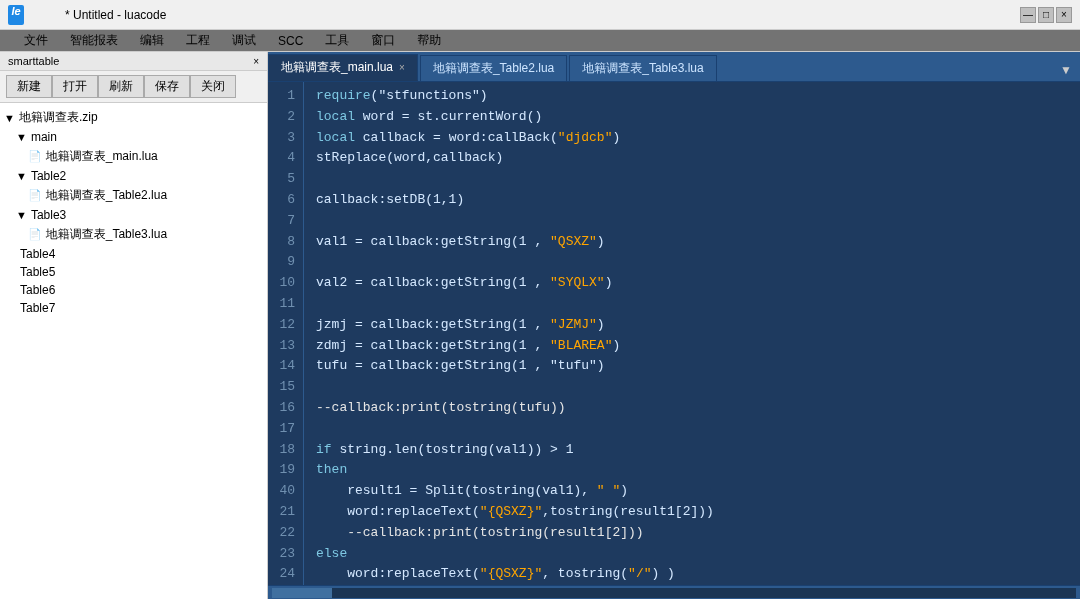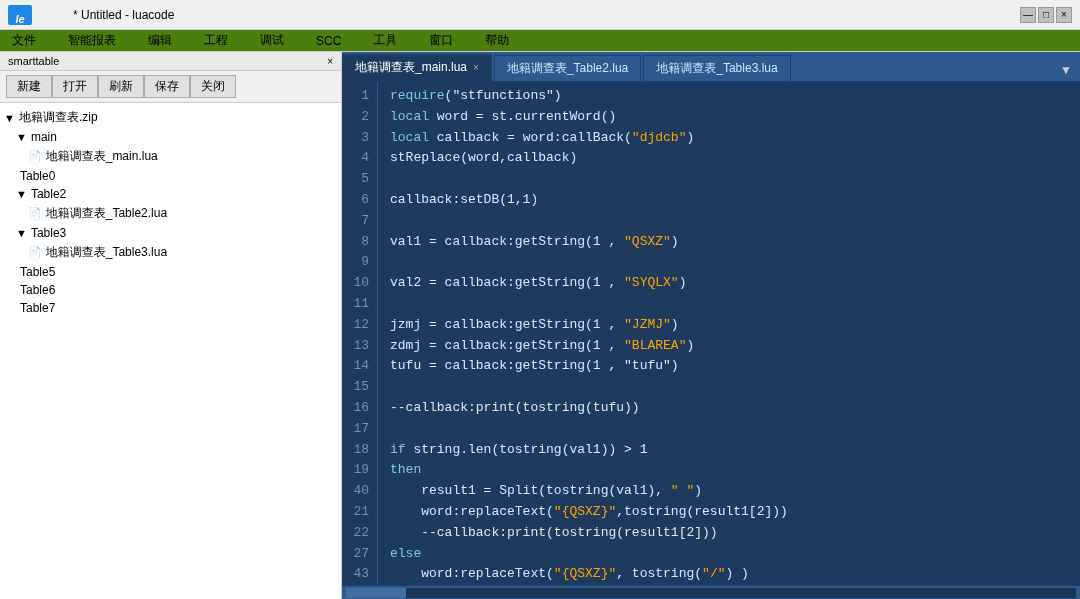--- a/index.html
+++ b/index.html
@@ -19,27 +19,27 @@
       background: #f0f0f0;
       height: 30px;
       display: flex;
       align-items: center;
       padding: 0 8px;
       border-bottom: 1px solid #ccc;
       font-size: 13px;
       color: #000;
     }
     .title-bar .app-icon {
-      width: 24px;
+      width: 16px;
       height: 20px;
       background: #1e88e5;
       border-radius: 2px;
       margin-right: 6px;
       display: flex;
-      align-items: flex-end;
+      align-items: flex-start;
       justify-content: center;
       color: white;
       font-size: 11px;
       font-weight: bold;
       font-style: italic;
     }
     .title-text {
       flex: 1;
       font-size: 12px;
       margin-left: 35px;
@@ -55,45 +55,45 @@
       border: 1px solid #999;
       display: flex;
       align-items: center;
       justify-content: center;
       font-size: 10px;
       cursor: pointer;
     }
 
     
     .menu-bar {
-      background: #4d7c0f;
+      background: #737373;
       height: 22px;
       display: flex;
       align-items: center;
-      padding: 0 4px;
+      padding: 0 16px;
       border-bottom: 1px solid #ccc;
       font-size: 12px;
-      gap: 16px;
+      gap: 6px;
     }
     .menu-item {
       padding: 2px 8px;
       cursor: pointer;
       color: #000;
     }
 
     
     .main-content {
       display: flex;
       flex: 1;
       overflow: hidden;
     }
 
     
     .left-panel {
-      width: 342px;
+      width: 268px;
       background: #0f766e;
       border-right: 1px solid #ccc;
       display: flex;
       flex-direction: column;
       flex-shrink: 0;
     }
 
     .panel-title {
       background: #e8e8e8;
       padding: 3px 8px;
@@ -318,38 +318,38 @@
         </div>
         <div class="tree-item tree-indent-1">
           <span class="tree-icon">▼</span>
           <span>main</span>
         </div>
         <div class="tree-item tree-indent-2">
           <span class="tree-icon">📄</span>
           <span>地籍调查表_main.lua</span>
         </div>
         <div class="tree-item tree-indent-1">
-          <span class="tree-icon"> </span>
-          <span>Table0</span>
-        </div>
-        <div class="tree-item tree-indent-1">
           <span class="tree-icon">▼</span>
           <span>Table2</span>
         </div>
         <div class="tree-item tree-indent-2">
           <span class="tree-icon">📄</span>
           <span>地籍调查表_Table2.lua</span>
         </div>
         <div class="tree-item tree-indent-1">
           <span class="tree-icon">▼</span>
           <span>Table3</span>
         </div>
         <div class="tree-item tree-indent-2">
           <span class="tree-icon">📄</span>
           <span>地籍调查表_Table3.lua</span>
+        </div>
+        <div class="tree-item tree-indent-1">
+          <span class="tree-icon"> </span>
+          <span>Table4</span>
         </div>
         <div class="tree-item tree-indent-1">
           <span class="tree-icon"> </span>
           <span>Table5</span>
         </div>
         <div class="tree-item tree-indent-1">
           <span class="tree-icon"> </span>
           <span>Table6</span>
         </div>
         <div class="tree-item tree-indent-1">
@@ -393,22 +393,22 @@
             <div>13</div>
             <div>14</div>
             <div>15</div>
             <div>16</div>
             <div>17</div>
             <div>18</div>
             <div>19</div>
             <div>40</div>
             <div>21</div>
             <div>22</div>
-            <div>27</div>
-            <div>43</div>
+            <div>23</div>
+            <div>24</div>
           </div>
         <div class="code-lines" id="code-lines"><span class="code-line"><span class="kw">require</span>("stfunctions")</span><span class="code-line"><span class="kw">local</span> word = st.currentWord()</span><span class="code-line"><span class="kw">local</span> callback = word:callBack(<span class="str">"djdcb"</span>)</span><span class="code-line">stReplace(word,callback)</span><span class="code-line">&nbsp;</span><span class="code-line">callback:setDB(1,1)</span><span class="code-line">&nbsp;</span><span class="code-line">val1 = callback:getString(1 , <span class="str">"QSXZ"</span>)</span><span class="code-line">&nbsp;</span><span class="code-line">val2 = callback:getString(1 , <span class="str">"SYQLX"</span>)</span><span class="code-line">&nbsp;</span><span class="code-line">jzmj = callback:getString(1 , <span class="str">"JZMJ"</span>)</span><span class="code-line">zdmj = callback:getString(1 , <span class="str">"BLAREA"</span>)</span><span class="code-line">tufu = callback:getString(1 , "tufu")</span><span class="code-line">&nbsp;</span><span class="code-line"><span class="cm">--callback:print(tostring(tufu))</span></span><span class="code-line">&nbsp;</span><span class="code-line"><span class="kw">if</span> string.len(tostring(val1)) &gt; 1</span><span class="code-line"><span class="kw">then</span></span><span class="code-line">    result1 = Split(tostring(val1), <span class="str">" "</span>)</span><span class="code-line">    word:replaceText(<span class="str">"{QSXZ}"</span>,tostring(result1[2]))</span><span class="code-line"><span class="cm">    --callback:print(tostring(result1[2]))</span></span><span class="code-line"><span class="kw">else</span></span><span class="code-line">    word:replaceText(<span class="str">"{QSXZ}"</span>, tostring(<span class="str">"/"</span>) )</span></div>
       </div>
     </div>
 
     <div class="bottom-scroll">
       <div class="bottom-scroll-track">
         <div class="bottom-scroll-thumb"></div>
       </div>
     </div>

